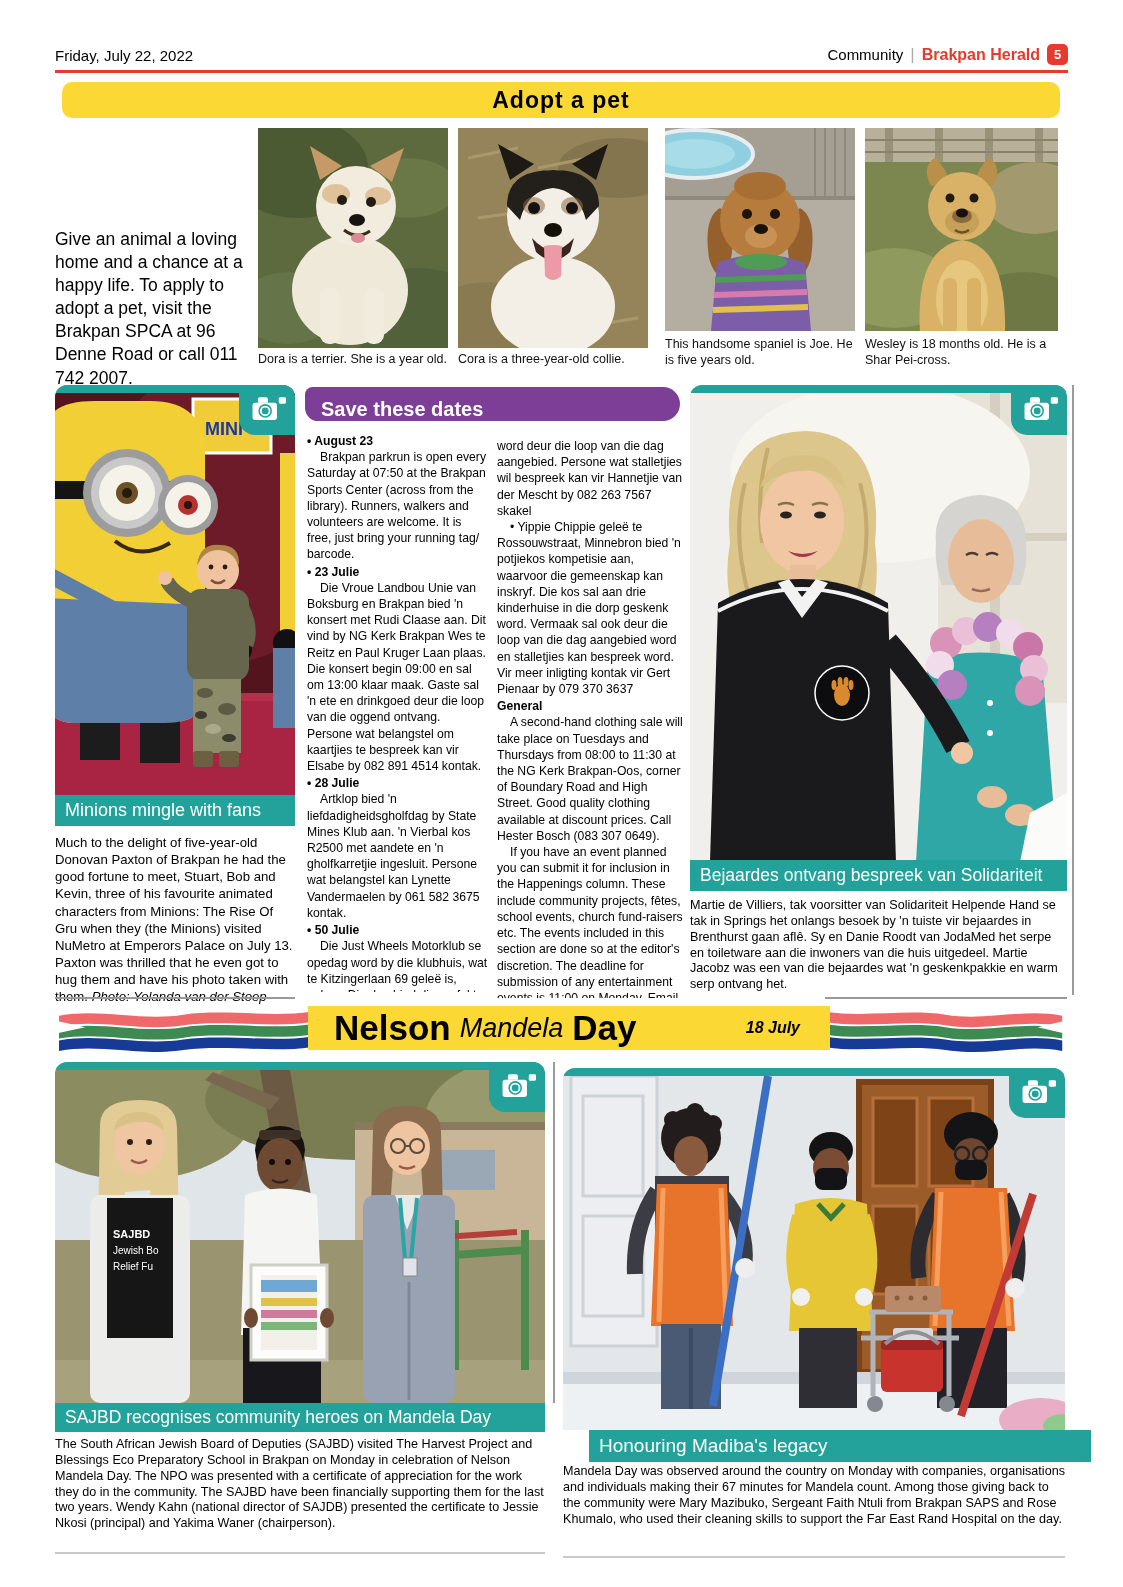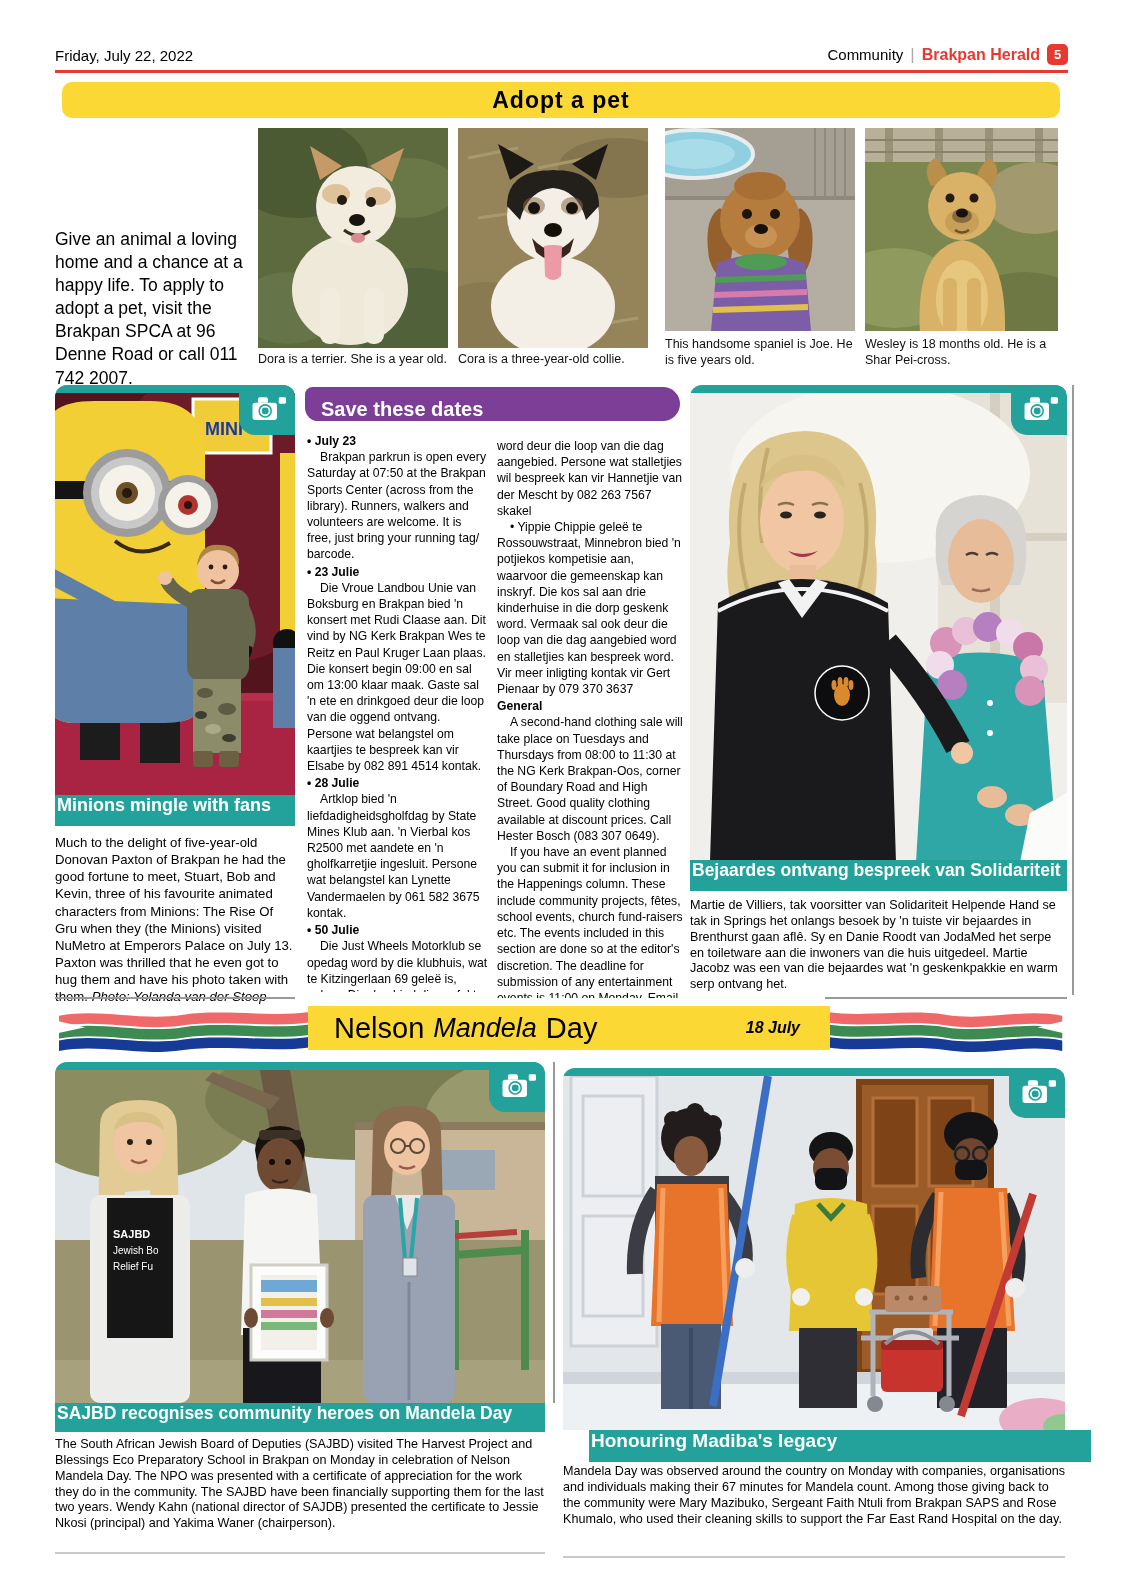--- a/index.html
+++ b/index.html
@@ -29,41 +29,41 @@
   
   .photo{position:absolute;overflow:hidden;background:#cfcabc;}
   .photo svg.scene{position:absolute;left:0;top:0;width:100%;height:100%;}
   .photo-top-bar{position:absolute;left:0;top:0;right:0;height:8px;background:var(--teal);z-index:3;}
   .photo.rnd{border-radius:12px 12px 0 0;}
   .cam{position:absolute;top:0;right:0;width:56px;height:50px;background:var(--teal);
     border-radius:0 10px 0 16px;display:flex;align-items:center;justify-content:center;z-index:4;}
   .cam svg{width:42px;height:38px;}
   .pet-cap{position:absolute;font-size:12.5px;line-height:1.25;color:#111;}
   
-  .sec-title{position:absolute;background:var(--teal);color:#fff;display:flex;align-items:flex-start;
-    padding-left:2px;font-weight:700;}
+  .sec-title{position:absolute;background:var(--teal);color:#fff;display:flex;align-items:center;
+    padding-left:10px;font-weight:400;}
   
   .sd-banner{left:305px;top:387px;width:375px;height:34px;background:var(--purple);
     border-radius:8px 18px 18px 14px;color:#fff;display:flex;align-items:flex-end;
     padding-left:16px;font-size:20px;font-weight:bold;}
   .ev-col{position:absolute;overflow:hidden;}
   .ev{font-size:12.2px;line-height:16.2px;}
   .ev.head{font-weight:bold;margin-top:1px;}
   .ev.para{text-indent:13px;}
   .ev.para.noind{text-indent:0;}
   .cap{position:absolute;font-size:13.2px;line-height:1.3;}
   .cap .credit{font-style:italic;}
   .smallcap{font-size:12.6px;line-height:1.26;}
   .vrule{position:absolute;width:2px;background:#9a9a9a;}
   .hrule{position:absolute;height:2px;background:#9a9a9a;}
   .hrule.light{background:#c9c9c9;}
   
   .mband{left:308px;top:1006px;width:522px;height:44px;background:var(--yellow);
     display:flex;align-items:center;padding:0 30px 0 26px;gap:9px;z-index:2;}
-  .mband .m1,.mband .m3{font-size:29px;font-weight:normal;}
+  .mband .m1,.mband .m3{font-size:35px;font-weight:bold;}
   .mband .m2{font-size:27px;font-style:italic;}
   .mband .mdate{margin-left:auto;font-size:16px;font-style:italic;font-weight:bold;}
   .ribbon{position:absolute;top:1008px;height:44px;}
   svg text{font-family:"Liberation Sans",sans-serif;}
 </style>
 </head>
 <body>
 
 <div class="abs hdr-date">Friday, July 22, 2022</div>
 <div class="abs hdr-right">
@@ -244,21 +244,21 @@
 </div>
 <div class="cap" style="left:55px;top:834px;width:240px;">
   <span>Much to the delight of five-year-old Donovan Paxton of Brakpan he had the good fortune to meet, Stuart, Bob and Kevin, three of his favourite animated characters from Minions: The Rise Of Gru when they (the Minions) visited NuMetro at Emperors Palace on July 13. Paxton was thrilled that he even got to hug them and have his photo taken with them.</span>
   <i class="credit">Photo: Yolanda van der Stoep</i>
 </div>
 
 <div class="abs sd-banner">
   <span>Save these dates</span>
 </div>
 <div class="ev-col" style="left:307px;top:432px;width:181px;height:560px;">
-  <div class="ev head">• July 23</div>
+  <div class="ev head">• August 23</div>
   <div class="ev para">Brakpan parkrun is open every Saturday at 07:50 at the Brakpan Sports Center (across from the library). Runners, walkers and volunteers are welcome. It is free, just bring your running tag/ barcode.</div>
   <div class="ev head">• 23 Julie</div>
   <div class="ev para">Die Vroue Landbou Unie van Boksburg en Brakpan bied 'n konsert met Rudi Claase aan. Dit vind by NG Kerk Brakpan Wes te Reitz en Paul Kruger Laan plaas. Die konsert begin 09:00 en sal om 13:00 klaar maak. Gaste sal 'n ete en drinkgoed deur die loop van die oggend ontvang. Persone wat belangstel om kaartjies te bespreek kan vir Elsabe by 082 891 4514 kontak.</div>
   <div class="ev head">• 28 Julie</div>
   <div class="ev para">Artklop bied 'n liefdadigheidsgholfdag by State Mines Klub aan. 'n Vierbal kos R2500 met aandete en 'n gholfkarretjie ingesluit. Persone wat belangstel kan Lynette Vandermaelen by 061 582 3675 kontak.</div>
   <div class="ev head">• 50 Julie</div>
   <div class="ev para">Die Just Wheels Motorklub se opedag word by die klubhuis, wat te Kitzingerlaan 69 geleë is, gehou. Die dag bied die perfekte geleentheid vir oud en jonk om 'n genotvolle dag te beleef. Voertuie word uitgestal, vlooimark- en kosstalletjies kan besoek word en vermaak</div>
 </div>
 <div class="ev-col" style="left:497px;top:416px;width:186px;height:560px;margin-top:22px;">
   <div class="ev para noind">word deur die loop van die dag aangebied. Persone wat stalletjies wil bespreek kan vir Hannetjie van der Mescht by 082 263 7567 skakel</div>

